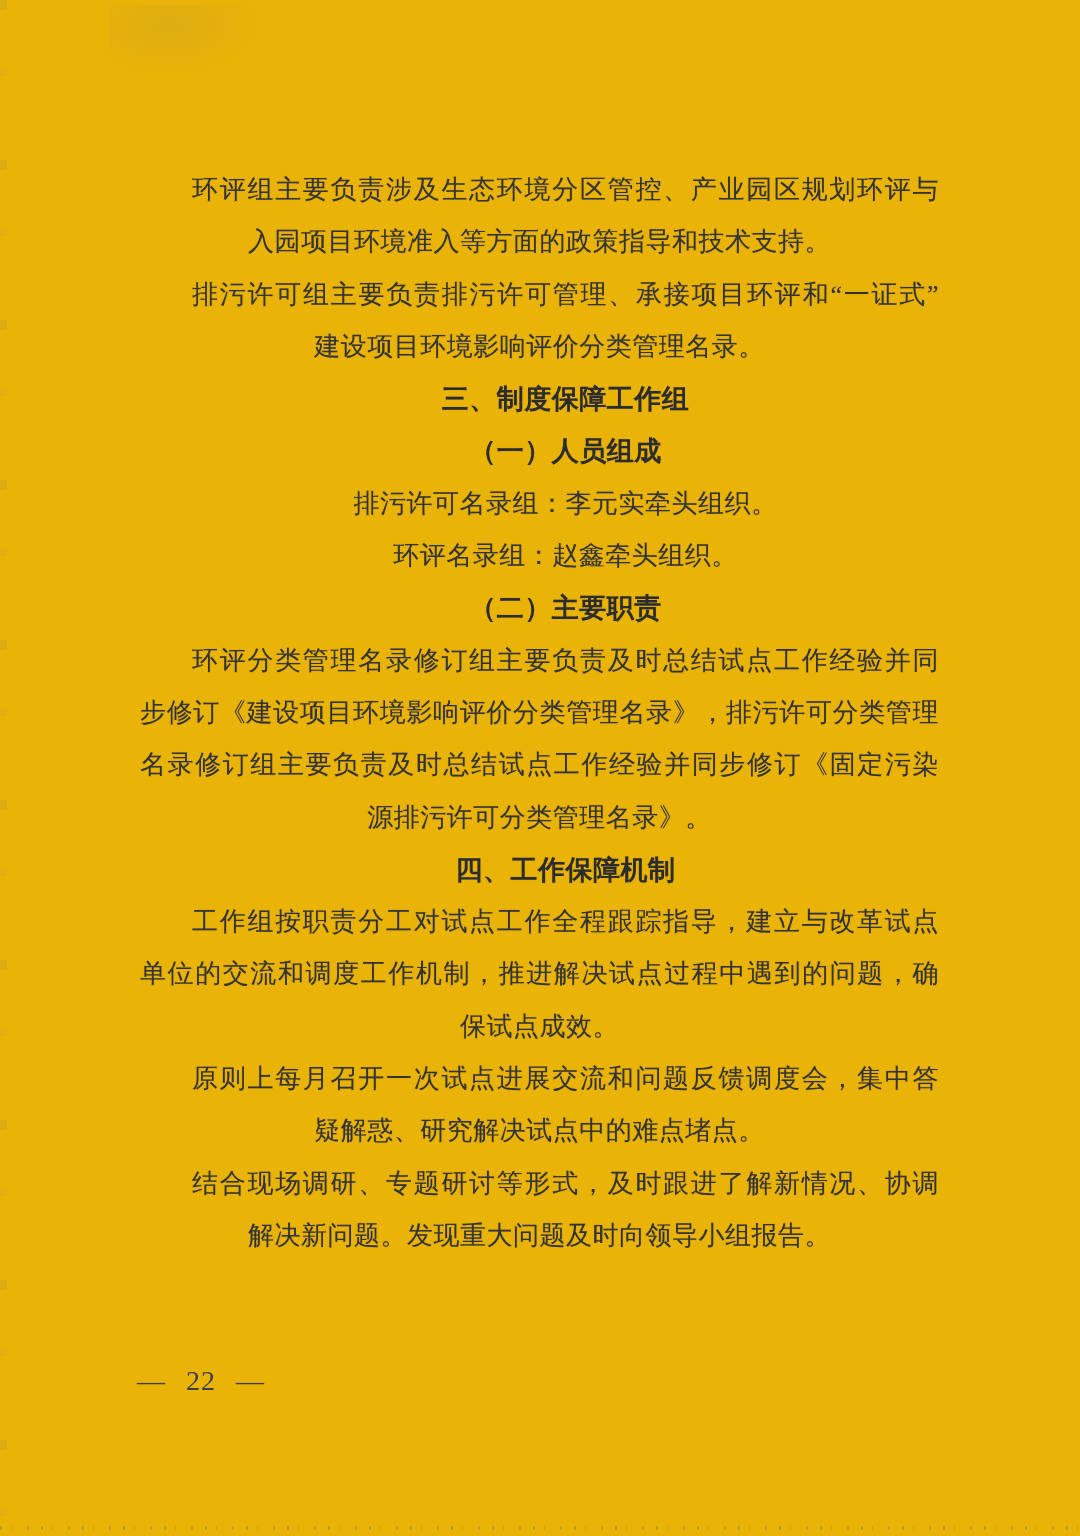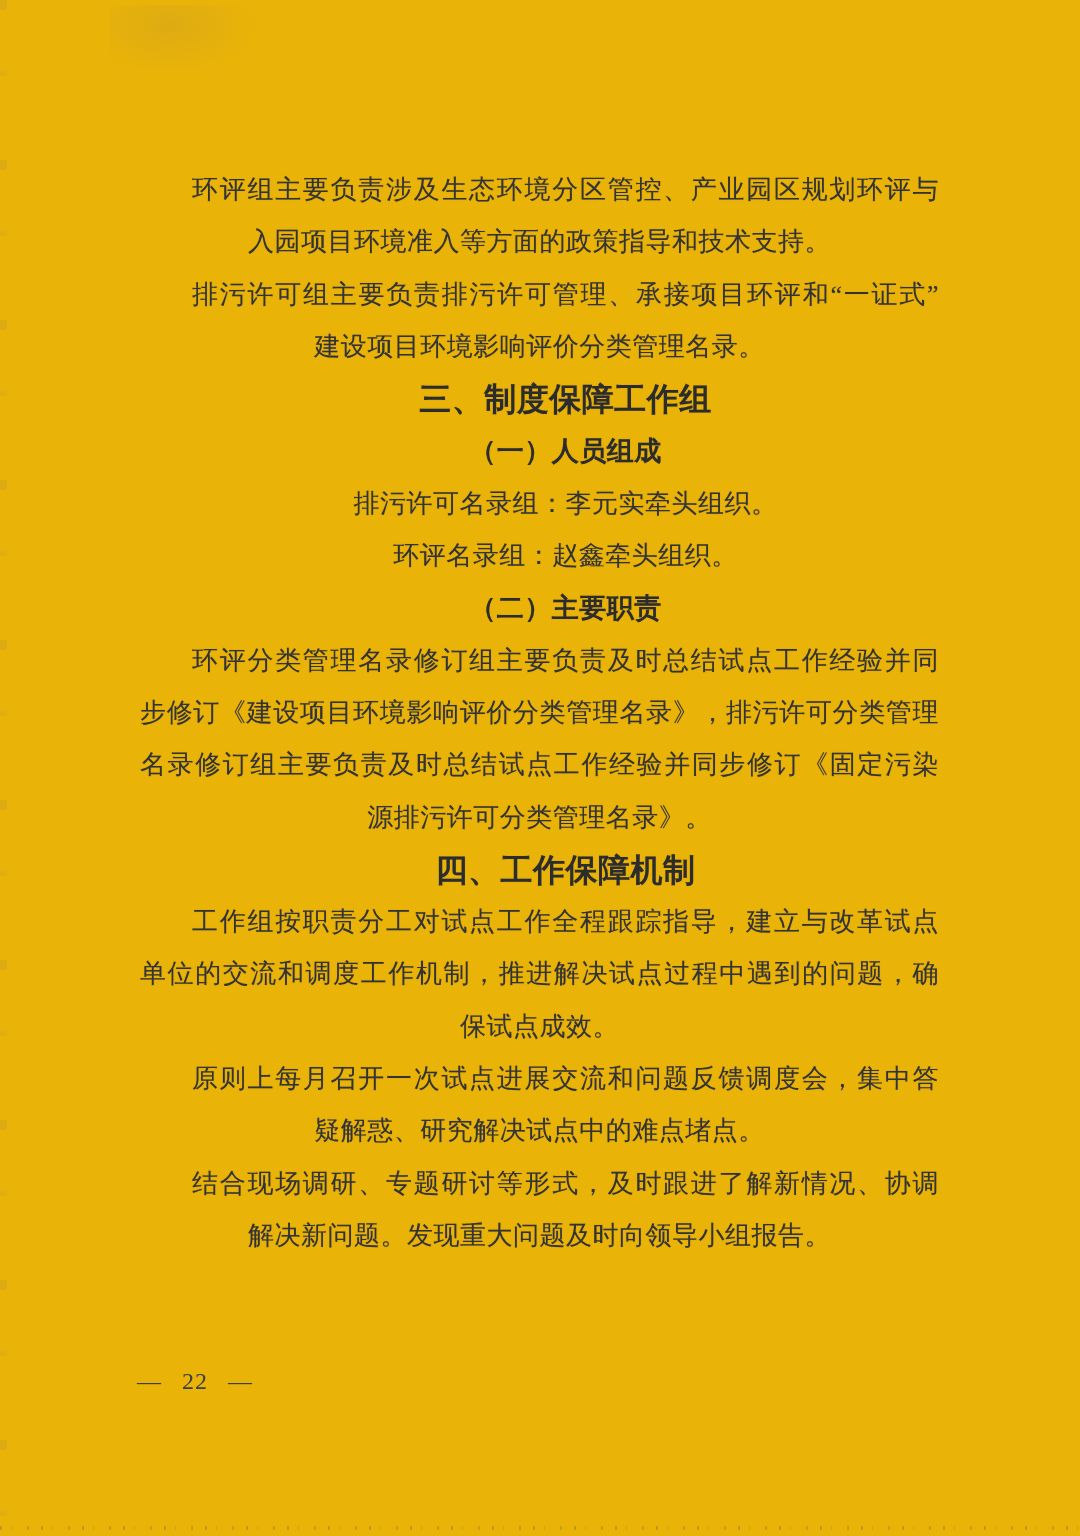--- a/index.html
+++ b/index.html
@@ -54,33 +54,33 @@
   .fill {
     text-align: justify;
     text-align-last: justify;
     white-space: normal;
     overflow: hidden;
   }
   .ind { text-indent: 52px; }
   .hd-hei {
     font-weight: 700;
     font-family: "Liberation Sans", "DejaVu Sans", sans-serif;
-    font-size: 32px;
+    font-size: 27px;
     color: #2c2c2c;
   }
   .hd-kai {
     font-weight: 700;
     font-size: 27px;
     color: #2c2c2c;
   }
   .footer {
     position: absolute;
     left: 137px;
     top: 1363px;
-    font-size: 24px;
+    font-size: 28px;
     line-height: 36px;
     color: #3c4048;
     letter-spacing: 1px;
   }
   .footer .num { margin: 0 20px; }
 </style>
 </head>
 <body>
 
 <div class="page">

